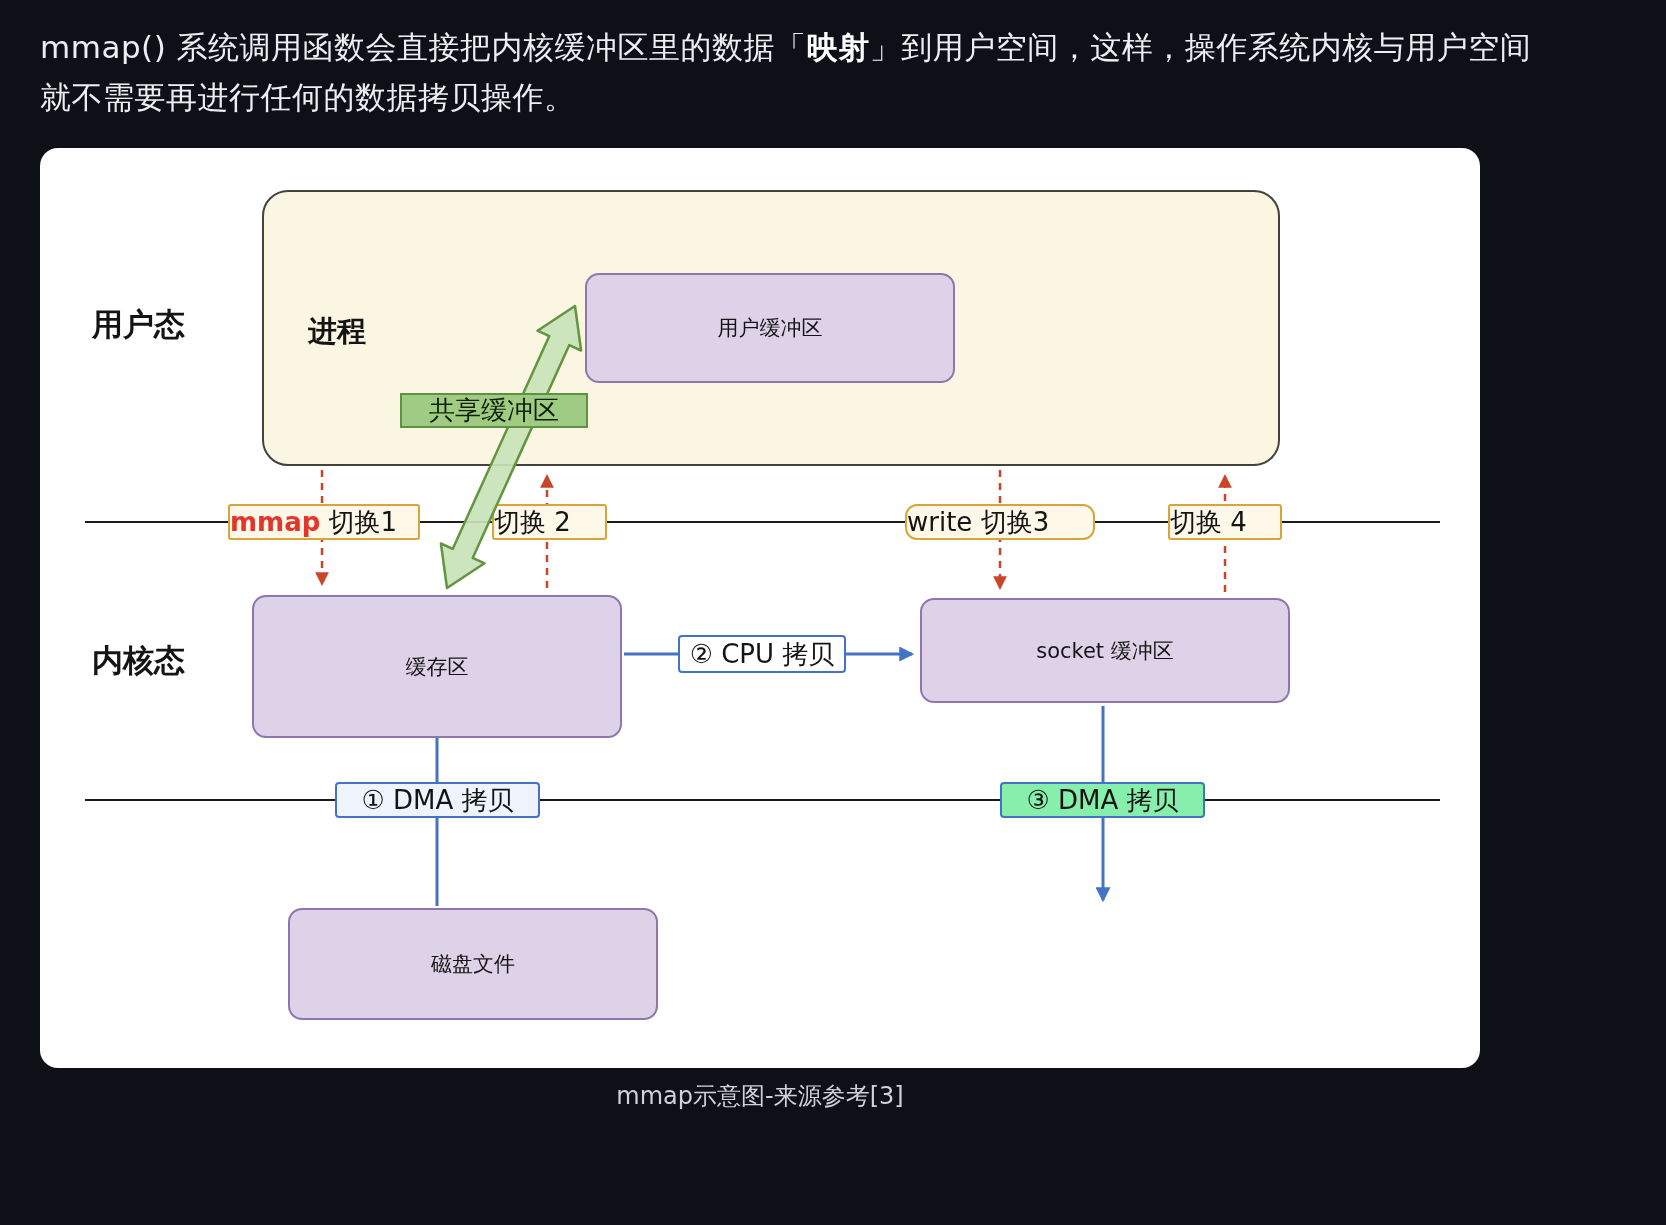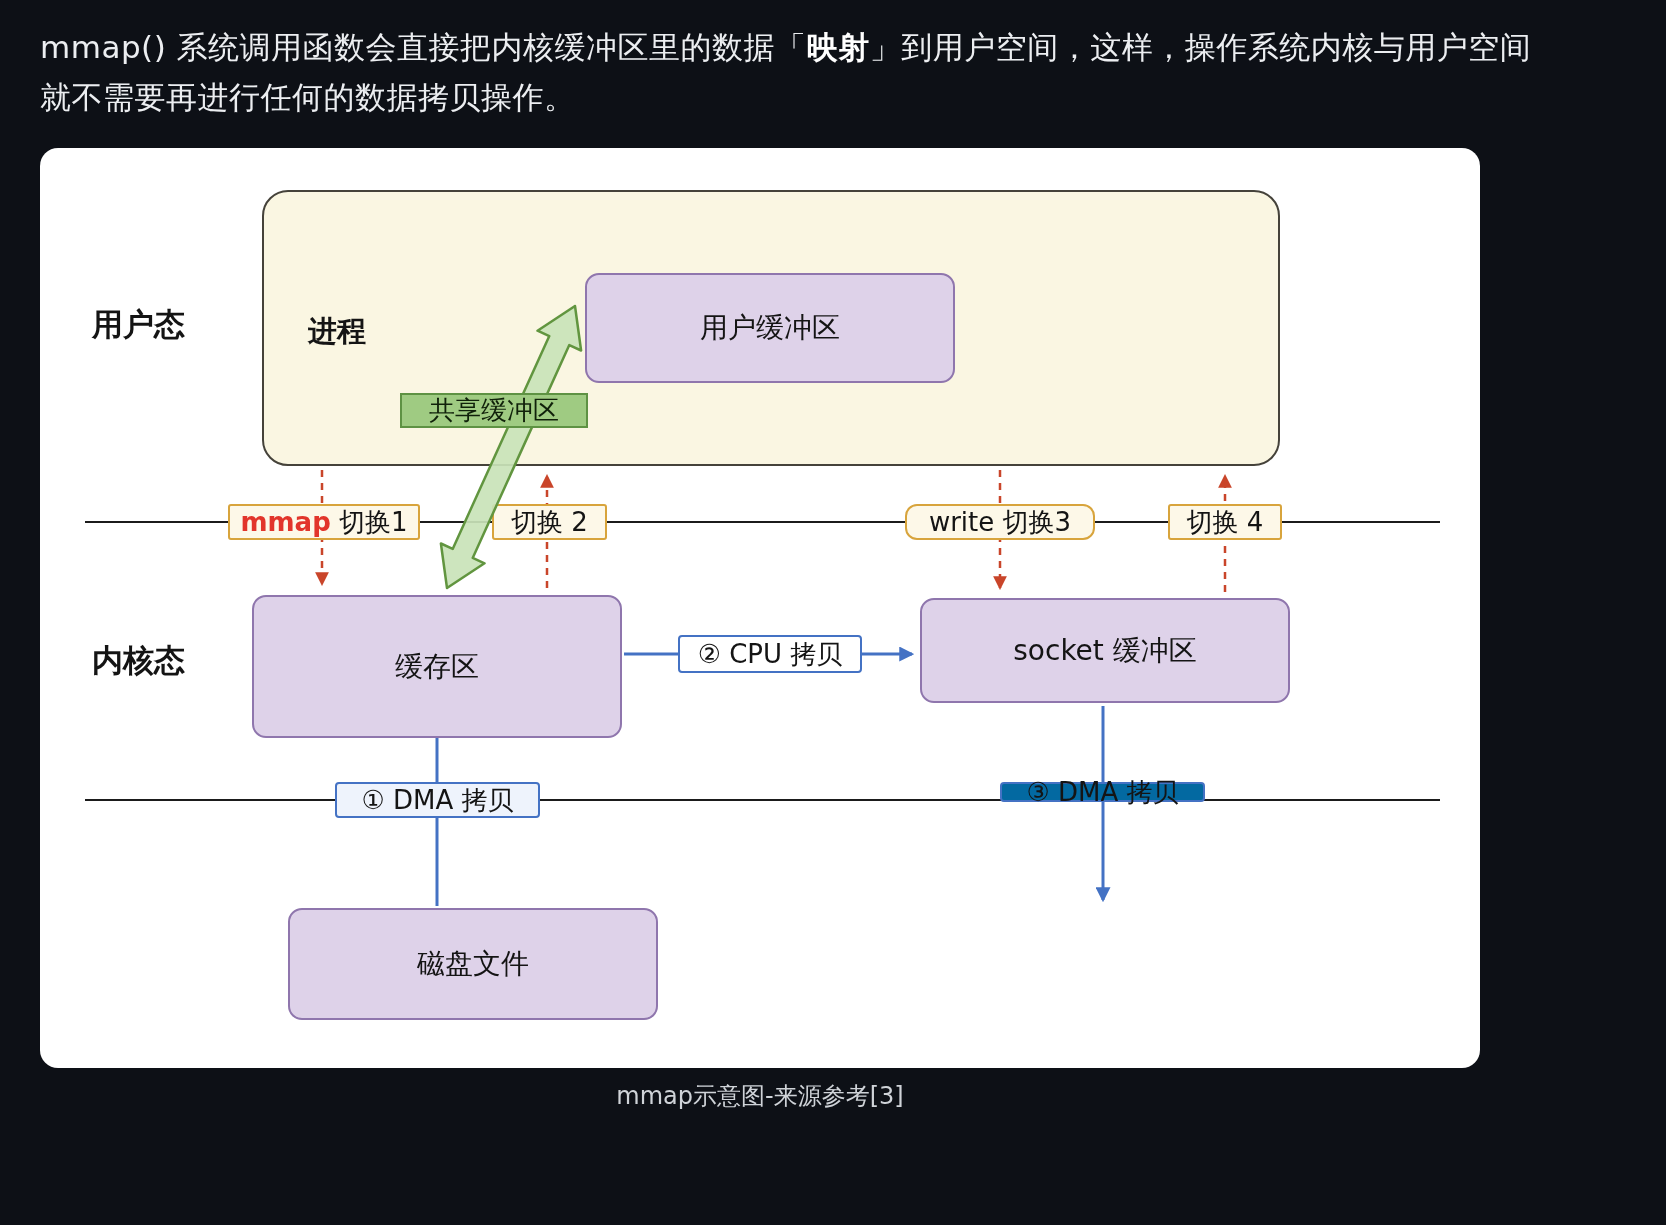--- a/index.html
+++ b/index.html
@@ -23,45 +23,45 @@
   .mode-label.kernel { left:52px; top:492px; }
 
   .blob { position:absolute; z-index:2; left:222px; top:42px; width:1018px; height:276px;
           background:#faf6e2; border:2px solid #45423a; border-radius:26px; }
 
   .process-label { position:absolute; z-index:2; left:268px; top:164px;
                    font-size:29px; font-weight:bold; color:#141414; }
 
   .node { position:absolute; z-index:2; display:flex; align-items:center; justify-content:center;
           background:#ded2e9; border:2px solid #8f76ad; border-radius:14px;
-          font-size:28px; color:#141414; }
+          font-size:21px; color:#141414; }
   .node.user-buffer   { left:545px; top:125px; width:370px; height:110px; }
   .node.kernel-buffer { left:212px; top:447px; width:370px; height:143px; }
   .node.socket-buffer { left:880px; top:450px; width:370px; height:105px; }
   .node.disk          { left:212px; top:760px; width:370px; height:112px;margin-left:36px; }
   .node.nic           { left:880px; top:760px; width:370px; height:110px; }
 
   .shared-label { position:absolute; z-index:4; left:360px; top:245px; width:188px; height:35px;
                   display:flex; align-items:center; justify-content:center;
                   background:#9fcb82; border:2px solid #5e9243; font-size:26px; color:#10210a; }
 
-  .switch { position:absolute; z-index:2; height:36px; display:flex; align-items:center; justify-content:center;
+  .switch { position:absolute; z-index:2; height:36px; display:flex; align-items:center; justify-content:flex-start;
             background:#fdf8e8; border:2px solid #d8a43c; border-radius:3px;
             font-size:26px; color:#141414; white-space:pre; }
   .switch .red-part { color:#e2352b; font-weight:bold; }
   .switch.s1 { left:188px;  top:356px; width:192px; }
   .switch.s2 { left:452px;  top:356px; width:115px; }
   .switch.s3 { left:865px;  top:356px; width:190px;border-radius:12px; }
   .switch.s4 { left:1128px; top:356px; width:114px; }
 
   .copy-label { position:absolute; z-index:2; display:flex; align-items:center; justify-content:center;
                 border:2px solid #4472c4; border-radius:4px; font-size:26px; color:#141414; }
-  .copy-label.cpu  { left:638px; top:487px; width:184px; height:38px; background:#ffffff; }
+  .copy-label.cpu  { left:638px; top:487px; width:168px; height:38px; background:#ffffff; }
   .copy-label.dma1 { left:295px; top:634px; width:205px; height:36px; background:#eef3fc; }
-  .copy-label.dma2 { left:960px; top:634px; width:205px; height:20px; background:#0369a1; }
+  .copy-label.dma2 { left:960px; top:634px; width:205px; height:36px; background:#86efac; }
 
   .caption { position:absolute; left:40px; top:1080px; width:1440px; text-align:center;
              font-size:24px; color:#cfd3d8; }
 </style>
 </head>
 <body>
 
 <div class="page">
 
   <p class="intro"><span>mmap() 系统调用函数会直接把内核缓冲区里的数据「</span><strong>映射</strong><span>」到用户空间，这样，操作系统内核与用户空间就不需要再进行任何的数据拷贝操作。</span></p>

